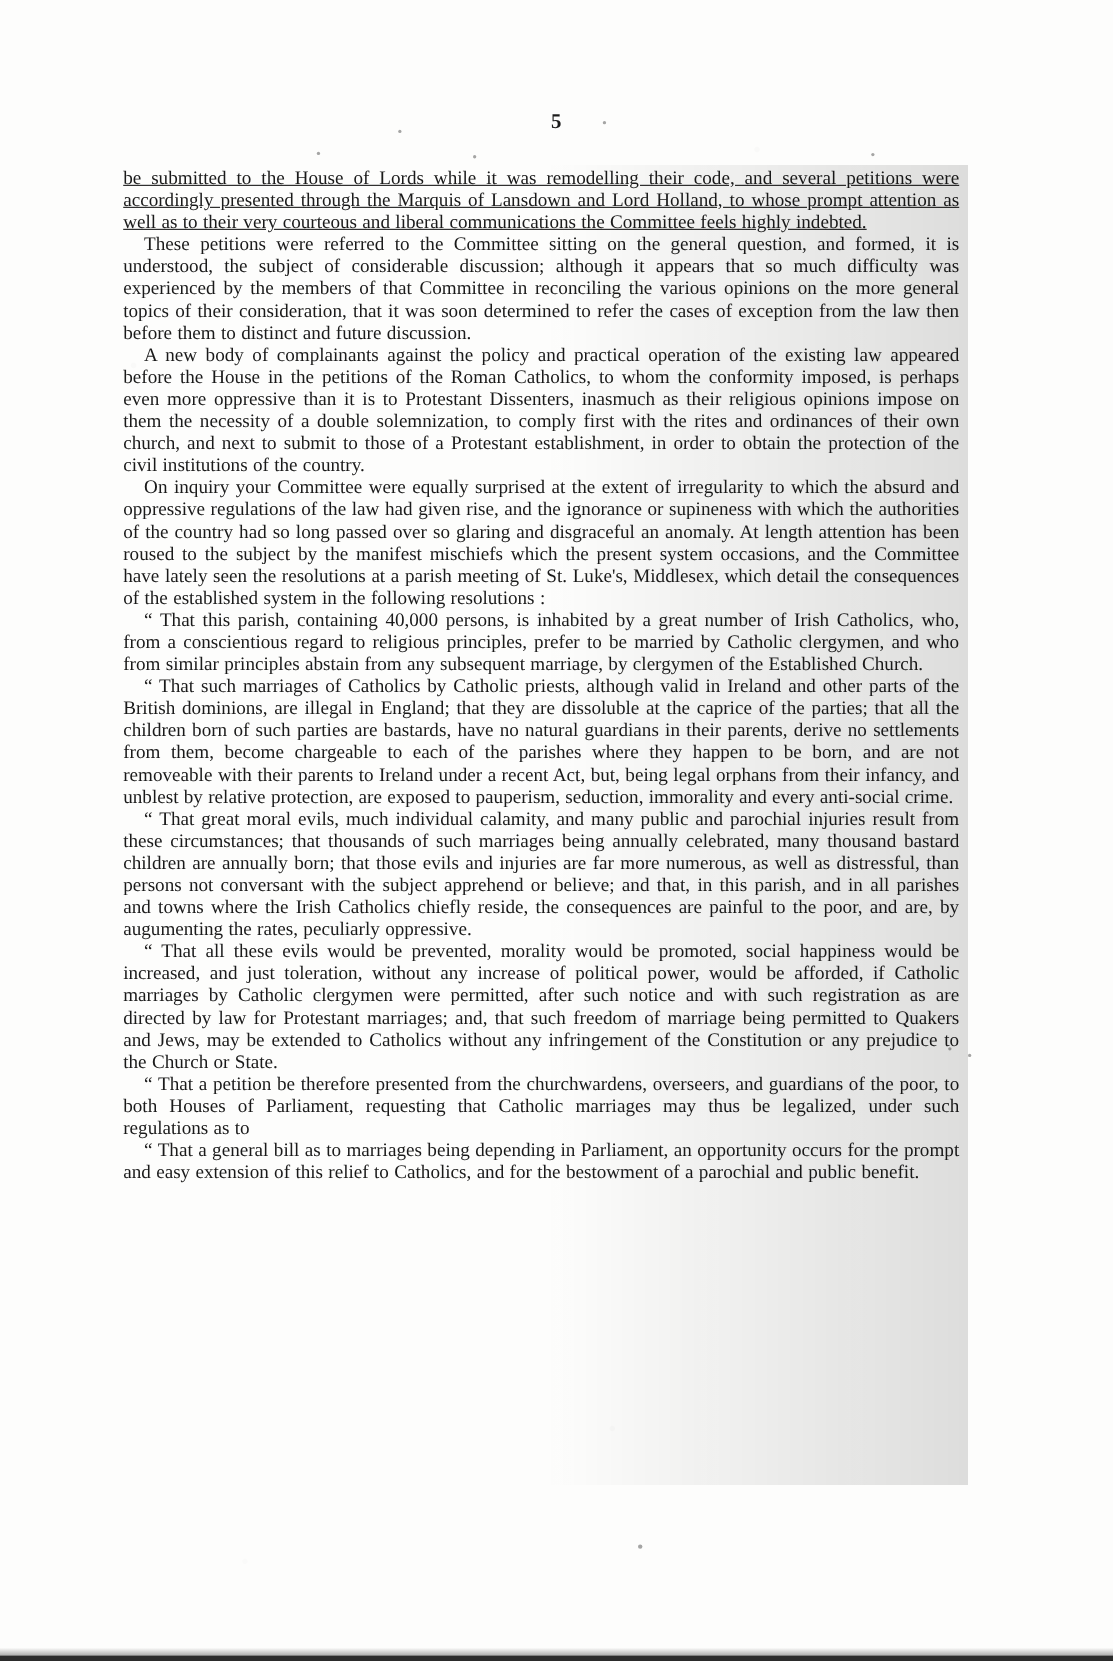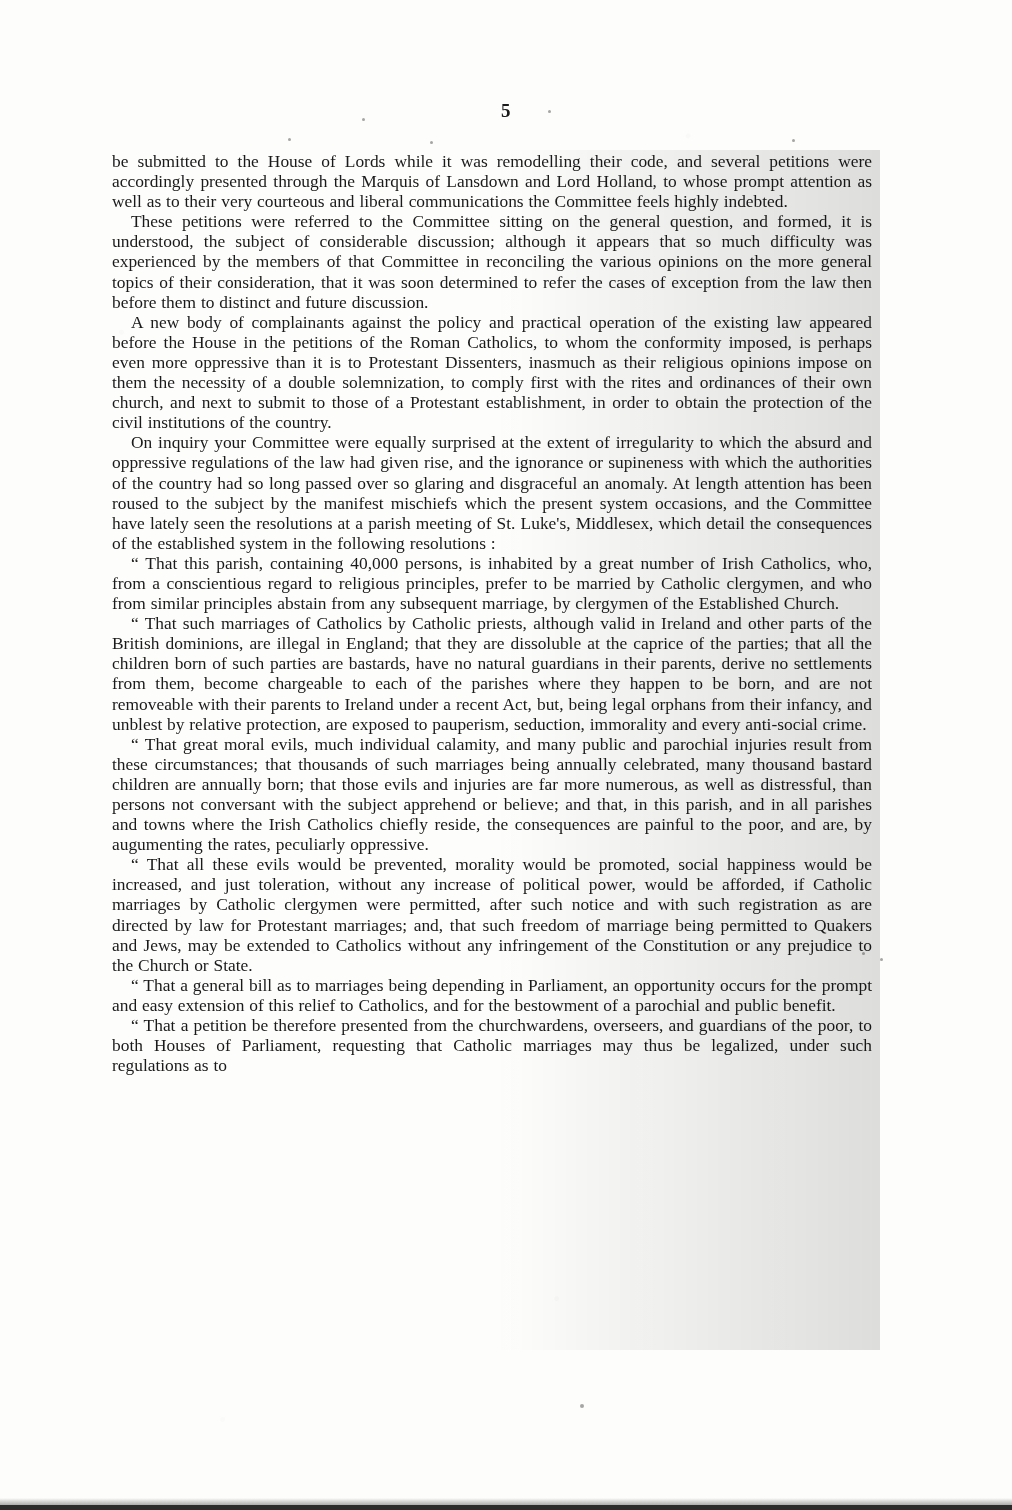--- a/index.html
+++ b/index.html
@@ -79,21 +79,21 @@
   .para {
     margin: 0;
     text-indent: 19px;
     font-size: 17.4px;
     line-height: 20.1px;
     text-align: justify;
     text-justify: inter-word;
     letter-spacing: 0px;
     word-spacing: 0.5px;
   }
-  .para.no-indent { text-indent: 0; }
+  .para.no-indent { text-indent: 0; text-decoration: underline; }
 
   
   #ink-heavy-right {
     position: absolute;
     left: 500px;
     top: 150px;
     width: 380px;
     height: 1200px;
     pointer-events: none;
     mix-blend-mode: multiply;
@@ -119,22 +119,22 @@
 
   <div id="body-text">
     <p class="para no-indent">be submitted to the House of Lords while it was remodelling their code, and several petitions were accordingly presented through the Marquis of Lansdown and Lord Holland, to whose prompt attention as well as to their very courteous and liberal communications the Committee feels highly indebted.</p>
     <p class="para">These petitions were referred to the Committee sitting on the general question, and formed, it is understood, the subject of considerable discussion; although it appears that so much difficulty was experienced by the members of that Committee in reconciling the various opinions on the more general topics of their consideration, that it was soon determined to refer the cases of exception from the law then before them to distinct and future discussion.</p>
     <p class="para">A new body of complainants against the policy and practical operation of the existing law appeared before the House in the petitions of the Roman Catholics, to whom the conformity imposed, is perhaps even more oppressive than it is to Protestant Dissenters, inasmuch as their religious opinions impose on them the necessity of a double solemnization, to comply first with the rites and ordinances of their own church, and next to submit to those of a Protestant establishment, in order to obtain the protection of the civil institutions of the country.</p>
     <p class="para">On inquiry your Committee were equally surprised at the extent of irregularity to which the absurd and oppressive regulations of the law had given rise, and the ignorance or supineness with which the authorities of the country had so long passed over so glaring and disgraceful an anomaly. At length attention has been roused to the subject by the manifest mischiefs which the present system occasions, and the Committee have lately seen the resolutions at a parish meeting of St. Luke's, Middlesex, which detail the consequences of the established system in the following resolutions :</p>
     <p class="para">“ That this parish, containing 40,000 persons, is inhabited by a great number of Irish Catholics, who, from a conscientious regard to religious principles, prefer to be married by Catholic clergymen, and who from similar principles abstain from any subsequent marriage, by clergymen of the Established Church.</p>
     <p class="para">“ That such marriages of Catholics by Catholic priests, although valid in Ireland and other parts of the British dominions, are illegal in England; that they are dissoluble at the caprice of the parties; that all the children born of such parties are bastards, have no natural guardians in their parents, derive no settlements from them, become chargeable to each of the parishes where they happen to be born, and are not removeable with their parents to Ireland under a recent Act, but, being legal orphans from their infancy, and unblest by relative protection, are exposed to pauperism, seduction, immorality and every anti-social crime.</p>
     <p class="para">“ That great moral evils, much individual calamity, and many public and parochial injuries result from these circumstances; that thousands of such marriages being annually celebrated, many thousand bastard children are annually born; that those evils and injuries are far more numerous, as well as distressful, than persons not conversant with the subject apprehend or believe; and that, in this parish, and in all parishes and towns where the Irish Catholics chiefly reside, the consequences are painful to the poor, and are, by augumenting the rates, peculiarly oppressive.</p>
     <p class="para">“ That all these evils would be prevented, morality would be promoted, social happiness would be increased, and just toleration, without any increase of political power, would be afforded, if Catholic marriages by Catholic clergymen were permitted, after such notice and with such registration as are directed by law for Protestant marriages; and, that such freedom of marriage being permitted to Quakers and Jews, may be extended to Catholics without any infringement of the Constitution or any prejudice to the Church or State.</p>
+    <p class="para">“ That a petition be therefore presented from the churchwardens, overseers, and guardians of the poor, to both Houses of Parliament, requesting that Catholic marriages may thus be legalized, under such regulations as to</p>
     <p class="para">“ That a general bill as to marriages being depending in Parliament, an opportunity occurs for the prompt and easy extension of this relief to Catholics, and for the bestowment of a parochial and public benefit.</p>
-    <p class="para">“ That a petition be therefore presented from the churchwardens, overseers, and guardians of the poor, to both Houses of Parliament, requesting that Catholic marriages may thus be legalized, under such regulations as to</p>
   </div>
 
   <div id="ink-heavy-right"></div>
   <div id="scan-grain"></div>
 
   <span class="speck" style="left:362px;top:118px;width:3px;height:3px;"></span>
   <span class="speck" style="left:548px;top:110px;width:3px;height:3px;"></span>
   <span class="speck" style="left:288px;top:138px;width:3px;height:3px;"></span>
   <span class="speck" style="left:430px;top:141px;width:3px;height:3px;"></span>
   <span class="speck" style="left:792px;top:139px;width:3px;height:3px;"></span>

